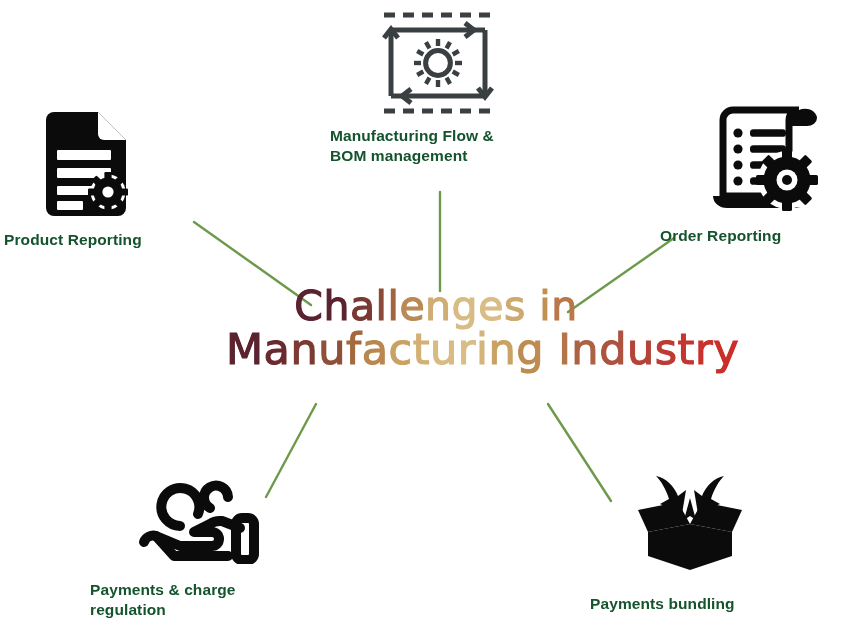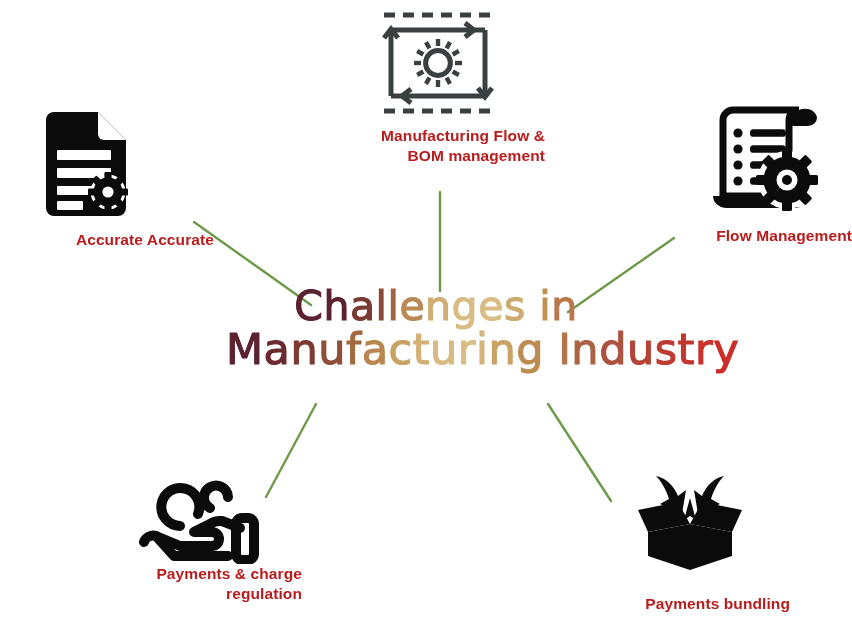--- a/index.html
+++ b/index.html
@@ -30,42 +30,42 @@
     position: absolute;
   }
   .node-icon {
     display: block;
   }
   .node-label {
     font-family: "Liberation Sans", sans-serif;
     font-weight: bold;
     font-size: 15.5px;
     line-height: 1.28;
-    color: #b91c1c;
-    text-align: right;
+    color: #14532d;
+    text-align: left;
     white-space: pre-line;
     letter-spacing: 0.1px;
   }
 
   
   #node-reporting { left: 4px; top: 112px; width: 210px; }
   #node-reporting .icon-wrap { display: flex; justify-content: center; margin-left: -46px; }
   #node-reporting .node-label { margin-top: 14px; }
 
   #node-flow { left: 330px; top: 10px; width: 215px; }
   #node-flow .icon-wrap { display: flex; justify-content: center; }
   #node-flow .node-label { margin-top: 10px; }
 
   #node-order { left: 660px; top: 104px; width: 192px; }
   #node-order .icon-wrap { display: flex; justify-content: center; margin-left: 18px; }
   #node-order .node-label { margin-top: 10px; }
 
   #node-payments { left: 90px; top: 476px; width: 212px; }
   #node-payments .icon-wrap { display: flex; justify-content: center; margin-left: 6px; }
-  #node-payments .node-label { }
+  #node-payments .node-label { margin-top: 16px; }
 
   #node-bundling { left: 590px; top: 468px; width: 200px; }
   #node-bundling .icon-wrap { display: flex; justify-content: center; margin-left: 0px; }
   #node-bundling .node-label { margin-top: 20px; }
 
   
   #center-title {
     position: absolute;
     left: 226px;
     top: 286px;
@@ -192,21 +192,21 @@
                 <rect x="-3.6" y="12" width="7.2" height="8" rx="1.2"></rect>
                 <rect x="-20" y="-3.6" width="8" height="7.2" rx="1.2"></rect>
                 <rect x="12" y="-3.6" width="8" height="7.2" rx="1.2"></rect>
               </g>
             </g>
           </g>
           <circle cx="0" cy="0" r="5.6" fill="#ffffff"></circle>
         </g>
       </svg>
     </div>
-    <div class="node-label">Accurate Accurate</div>
+    <div class="node-label">Product Reporting</div>
   </div>
 
   <div class="node" id="node-order">
     <div class="icon-wrap">
       <svg class="node-icon" width="116" height="112" viewBox="0 0 116 112">
 
         <path d="M16 16
                  a10 10 0 0 1 10 -10
                  L92 6
                  a10 10 0 0 0 -10 10
@@ -247,21 +247,21 @@
                 <rect x="-31" y="-5" width="11" height="10" rx="1.6"></rect>
                 <rect x="20" y="-5" width="11" height="10" rx="1.6"></rect>
               </g>
             </g>
           </g>
           <circle cx="0" cy="0" r="10.5" fill="#ffffff"></circle>
           <circle cx="0" cy="0" r="5" fill="#0b0b0b"></circle>
         </g>
       </svg>
     </div>
-    <div class="node-label">Flow Management</div>
+    <div class="node-label">Order Reporting</div>
   </div>
 
   <div class="node" id="node-payments">
     <div class="icon-wrap">
       <svg class="node-icon" width="126" height="88" viewBox="0 0 126 88">
         <g fill="none" stroke="#0b0b0b" stroke-width="10" stroke-linecap="round" stroke-linejoin="round">
 
           <path d="M62 38
                    a19 19 0 1 0 -18 12"></path>
 

